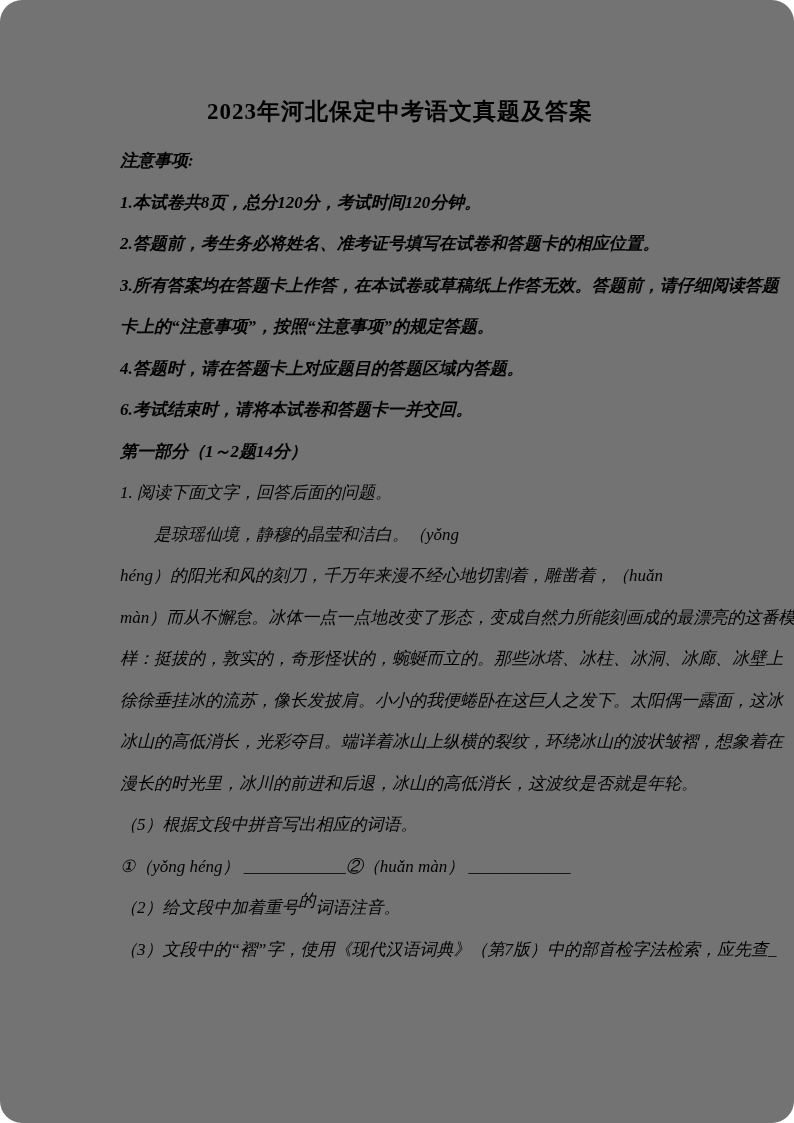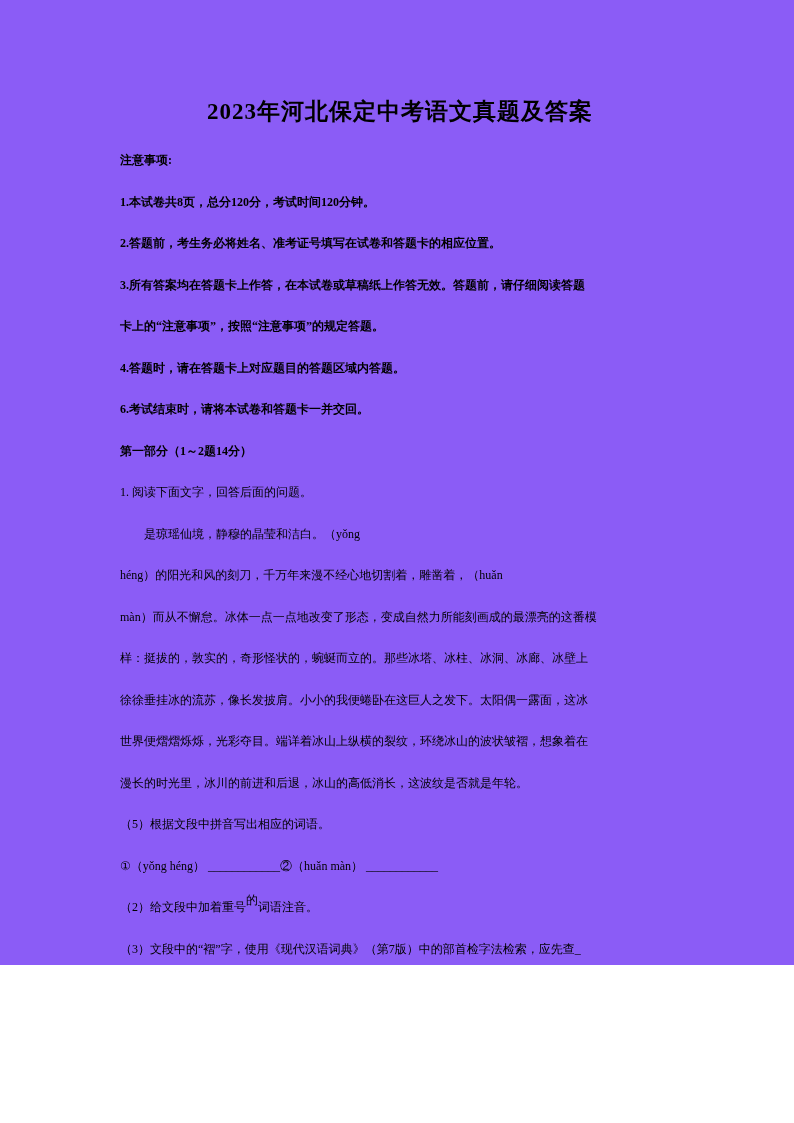--- a/index.html
+++ b/index.html
@@ -3,46 +3,48 @@
 <meta charset="utf-8">
 <style>
   html, body {
     margin: 0;
     padding: 0;
     background: #ffffff;
   }
   .page {
     position: relative;
     width: 794px;
-    height: 965px;
-    background: #8b5cf6;
+    height: 1123px;
+    background: #737373;
     color: #000000;
     font-family: "Liberation Serif", "DejaVu Serif", serif;
     overflow: hidden;
+    border-radius: 22px;
   }
   .content {
     position: absolute;
     left: 120px;
     top: 96px;
     width: 560px;
   }
   .doc-title {
     font-size: 23px;
     font-weight: bold;
     text-align: center;
     line-height: 32px;
     letter-spacing: 1px;
     margin-bottom: 12px;
     white-space: nowrap;
   }
   .line {
-    font-size: 12px;
+    font-size: 17px;
     line-height: 41.5px;
     height: 41.5px;
     white-space: nowrap;
+    font-style: italic;
   }
   .bold   { font-weight: bold; }
   .center { text-align: left; }
   .indent { text-indent: 2em; }
   .sup {
     display: inline-block;
     position: relative;
     top: -7px;
   }
 </style>
@@ -64,21 +66,21 @@
 
     <div class="line bold center">第一部分（1～2题14分）</div>
 
     <div class="line">1. 阅读下面文字，回答后面的问题。</div>
 
     <div class="line indent">是琼瑶仙境，静穆的晶莹和洁白。（yǒng</div>
     <div class="line">héng）的阳光和风的刻刀，千万年来漫不经心地切割着，雕凿着，（huǎn</div>
     <div class="line">màn）而从不懈怠。冰体一点一点地改变了形态，变成自然力所能刻画成的最漂亮的这番模</div>
     <div class="line">样：挺拔的，敦实的，奇形怪状的，蜿蜒而立的。那些冰塔、冰柱、冰洞、冰廊、冰壁上</div>
     <div class="line">徐徐垂挂冰的流苏，像长发披肩。小小的我便蜷卧在这巨人之发下。太阳偶一露面，这冰</div>
-    <div class="line">世界便熠熠烁烁，光彩夺目。端详着冰山上纵横的裂纹，环绕冰山的波状皱褶，想象着在</div>
+    <div class="line">冰山的高低消长，光彩夺目。端详着冰山上纵横的裂纹，环绕冰山的波状皱褶，想象着在</div>
     <div class="line">漫长的时光里，冰川的前进和后退，冰山的高低消长，这波纹是否就是年轮。</div>
 
     <div class="line">（5）根据文段中拼音写出相应的词语。</div>
     <div class="line">①（yǒng héng） ____________②（huǎn màn） ____________</div>
 
     <div class="line"><span>（2）给文段中加着重号</span><span class="sup">的</span><span>词语注音。</span></div>
 
     <div class="line">（3）文段中的“褶”字，使用《现代汉语词典》（第7版）中的部首检字法检索，应先查_</div>
 
   </div>

